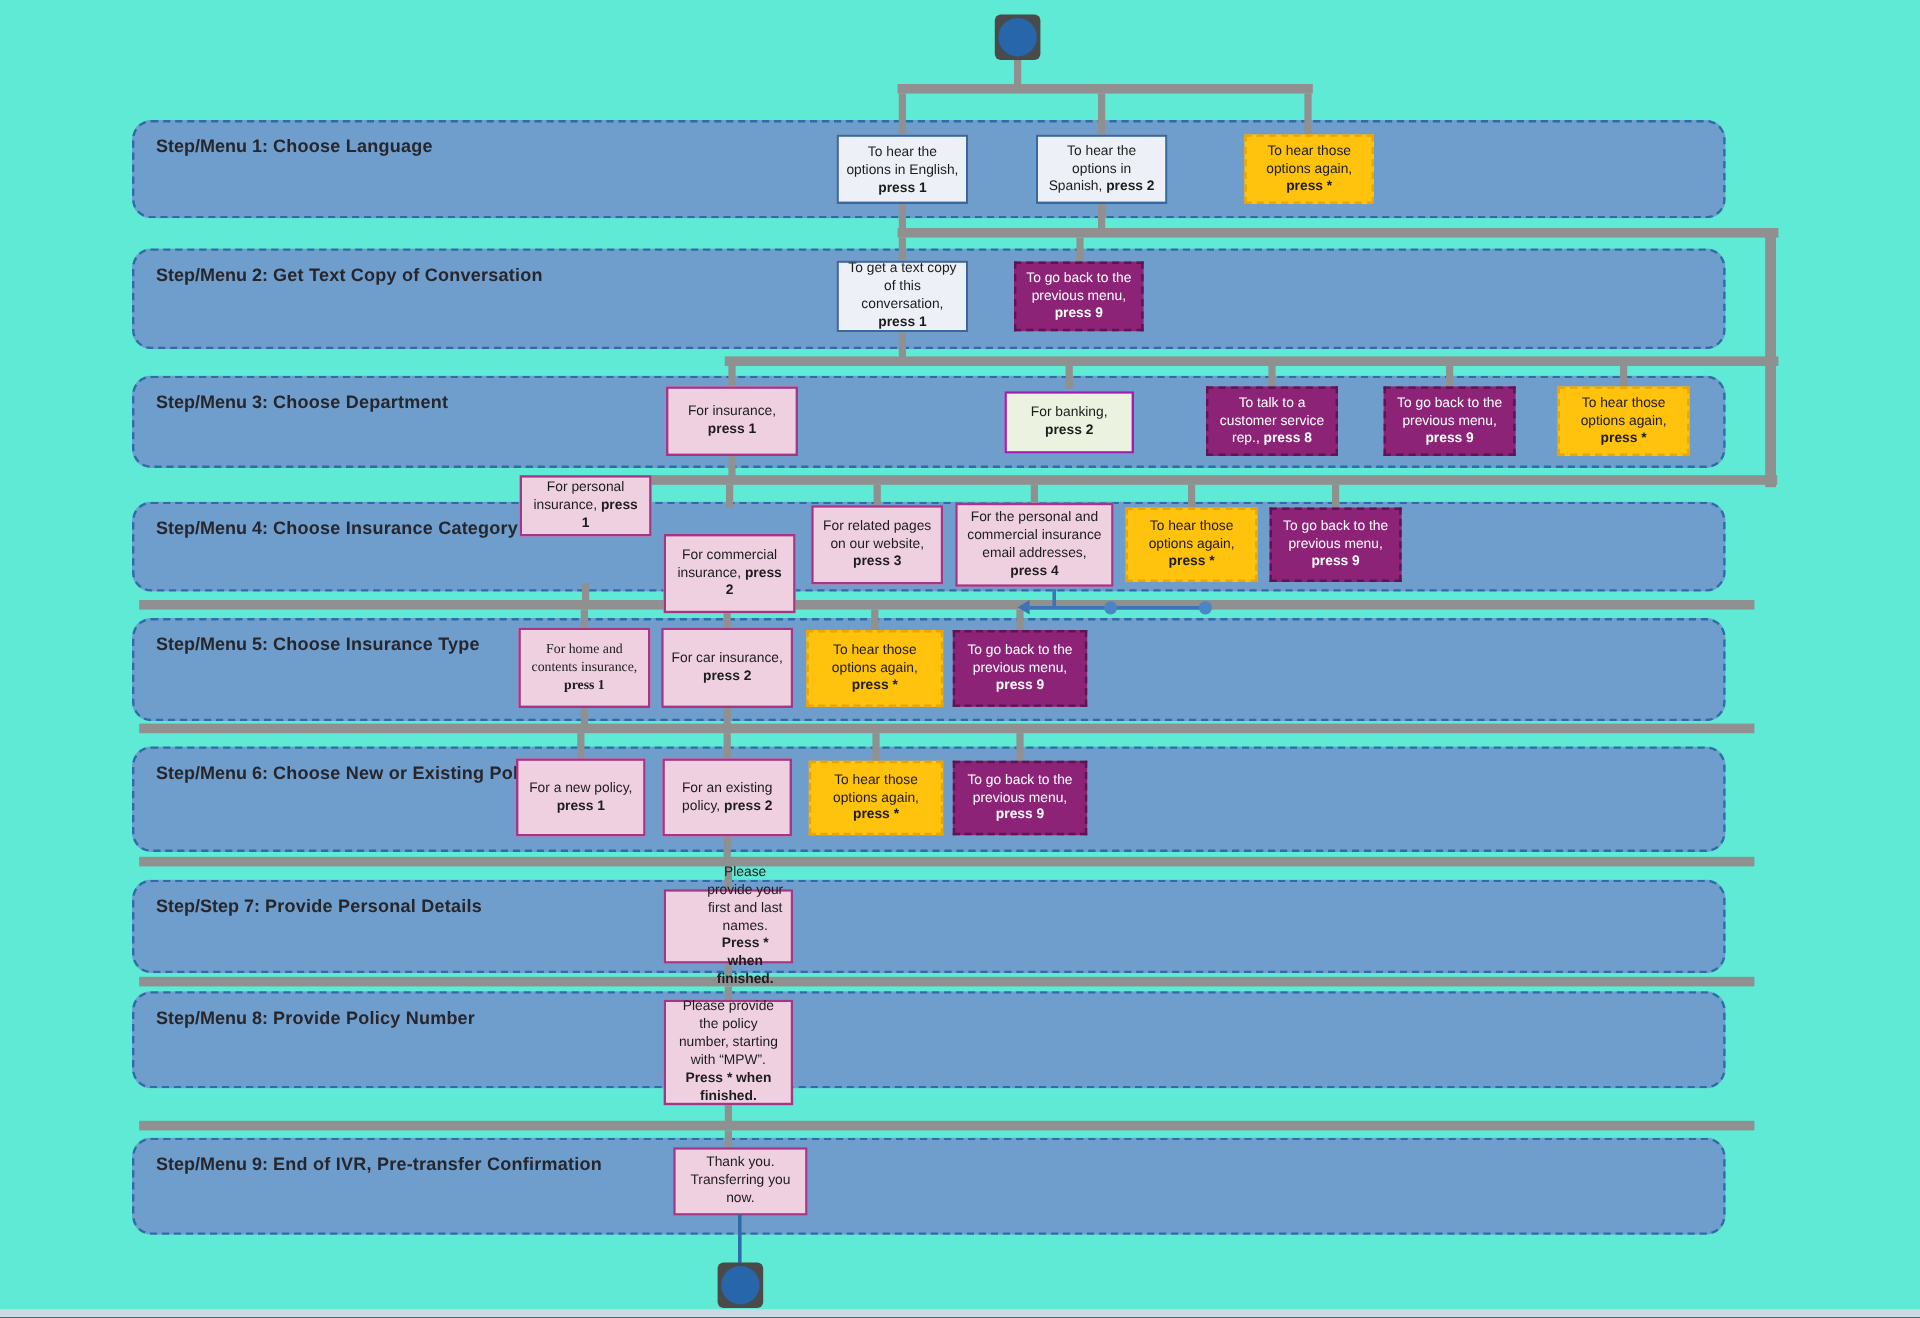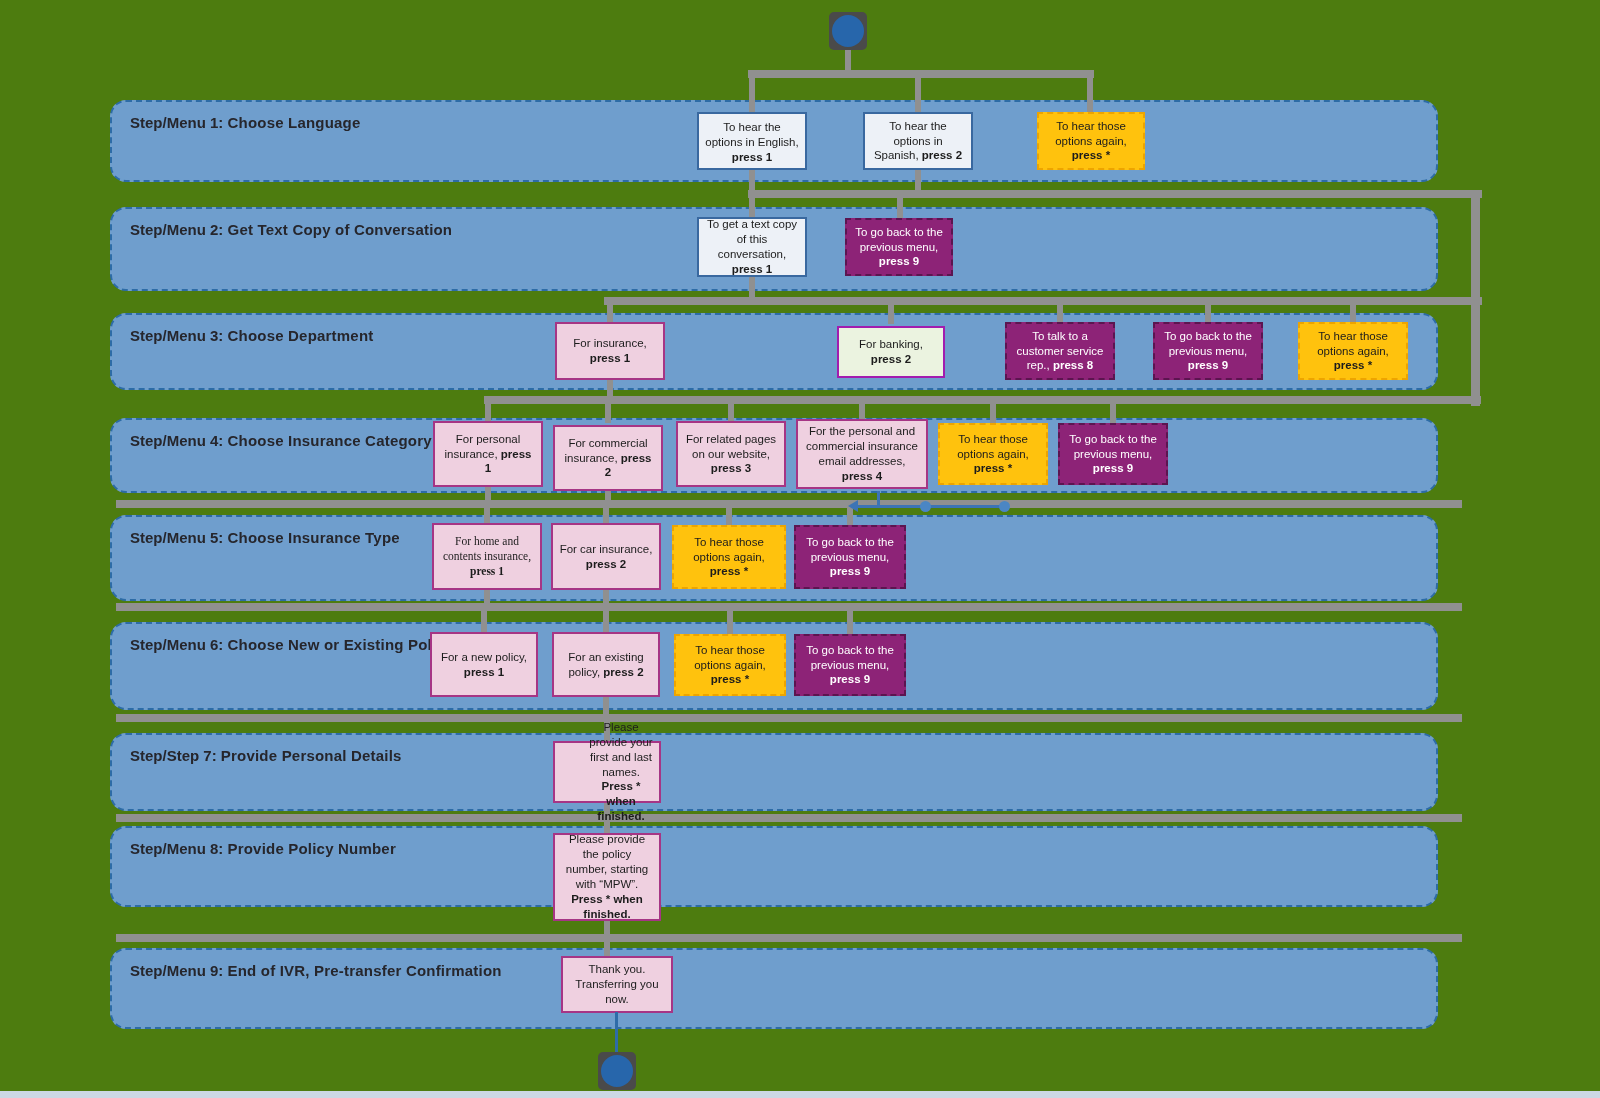--- a/index.html
+++ b/index.html
@@ -1,16 +1,16 @@
 <!DOCTYPE html>
 <html><head>
 <meta charset="utf-8">
 <style>
   html,body{margin:0;padding:0;background:#000;}
-  #stage{position:relative;width:1600px;height:1098px;background:#4d7c0f;overflow:hidden;
+  #stage{position:relative;width:1600px;height:1098px;background:#5eead4;overflow:hidden;
          font-family:"Liberation Sans",sans-serif;}
   .band{position:absolute;left:110px;width:1328px;background:#6f9ecd;
         border:2px dashed #2d6ca6;border-radius:16px;box-sizing:border-box;z-index:1;}
   .band-label{position:absolute;left:18px;top:12px;font-size:15px;color:#26262c;
               white-space:nowrap;}
   .band-label .bp{font-weight:700;}
   .band-label strong{font-weight:800;letter-spacing:.2px;}
   .cg{position:absolute;background:#909090;z-index:2;display:block;}
   .cb{position:absolute;background:#3c74b5;z-index:4;display:block;}
   .box{position:absolute;z-index:3;display:flex;align-items:center;justify-content:center;
@@ -150,24 +150,24 @@
   <div class="box purple" style="left:1005px;top:322px;width:110px;height:58px;">
       <span><span>To talk to a customer service rep., </span><b>press 8</b></span>
     </div>
   <div class="box purple" style="left:1153px;top:322px;width:110px;height:58px;">
       <span><span>To go back to the previous menu, </span><b>press 9</b></span>
     </div>
   <div class="box yellow" style="left:1298px;top:322px;width:110px;height:58px;">
       <span><span>To hear those options again, </span><b>press *</b></span>
     </div>
 
-  <div class="box pink" style="left:433px;top:421px;width:110px;height:66px;">
+  <div class="box pink" style="left:433px;top:396px;width:110px;height:51px;">
       <span><span>For personal insurance, </span><b>press 1</b></span>
     </div>
-  <div class="box pink" style="left:553px;top:425px;width:110px;height:66px;">
+  <div class="box pink" style="left:553px;top:445px;width:110px;height:66px;">
       <span><span>For commercial insurance, </span><b>press 2</b></span>
     </div>
   <div class="box pink" style="left:676px;top:421px;width:110px;height:66px;">
       <span><span>For related pages on our website, </span><b>press 3</b></span>
     </div>
   <div class="box pink" style="left:796px;top:419px;width:132px;height:70px;">
       <span><span>For the personal and commercial insurance email addresses, </span><b>press 4</b></span>
     </div>
   <div class="box yellow" style="left:938px;top:423px;width:110px;height:62px;">
       <span><span>To hear those options again, </span><b>press *</b></span>

